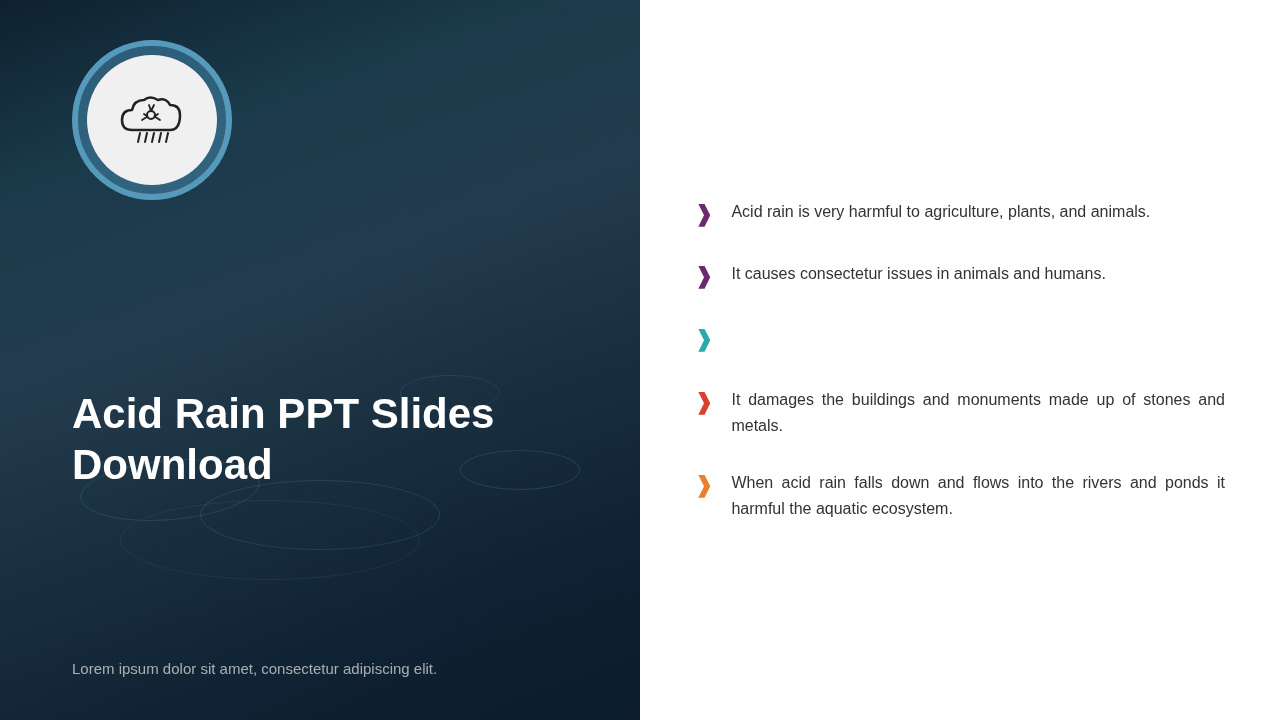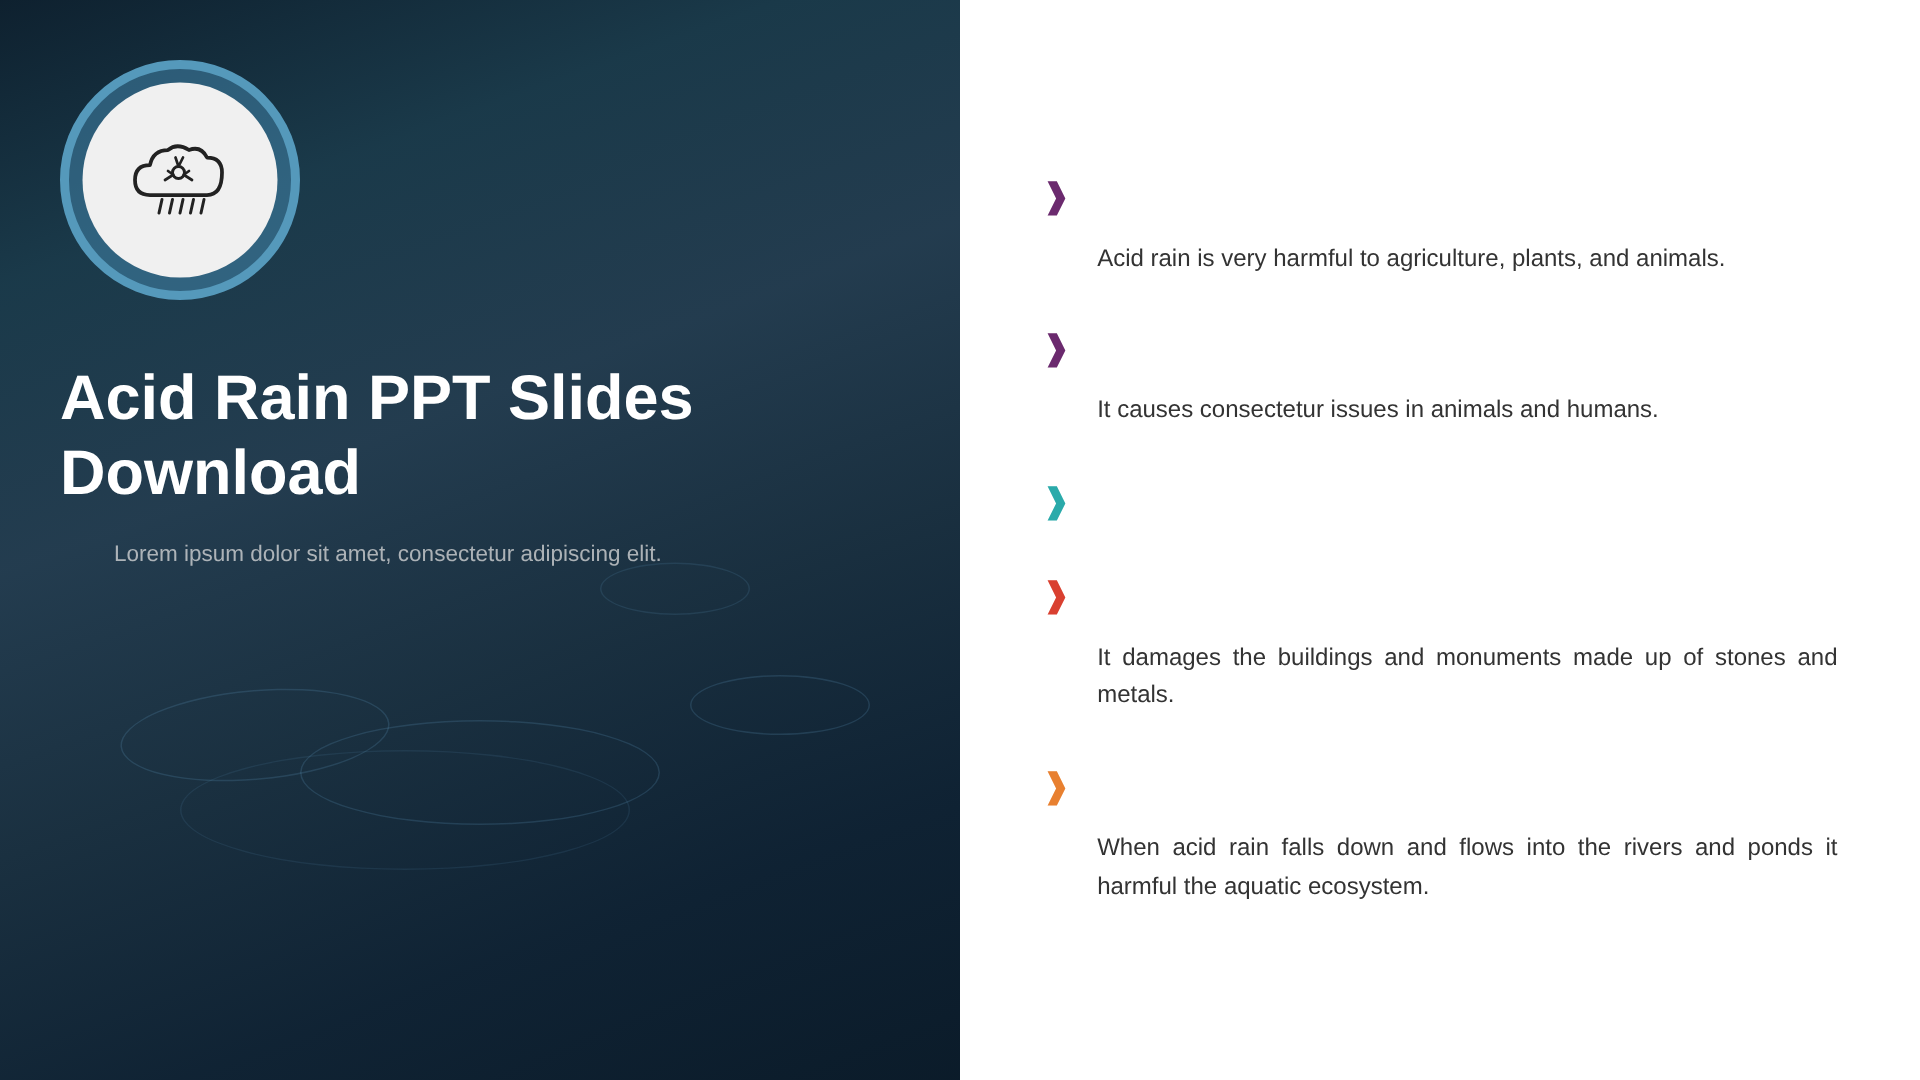--- a/index.html
+++ b/index.html
@@ -49,22 +49,22 @@
       border-radius: 50%;
       border: 1px solid rgba(100,160,200,0.2);
     }
 
     .left-content {
       position: relative;
       z-index: 2;
       height: 100%;
       display: flex;
       flex-direction: column;
-      justify-content: flex-start;
-      padding: 40px 40px;
+      justify-content: space-between;
+      padding: 40px 72px;
     }
 
     .icon-circle-outer {
       width: 160px;
       height: 160px;
       border-radius: 50%;
       background: rgba(70,140,180,0.5);
       border: 6px solid #5599bb;
       display: flex;
       align-items: center;
@@ -88,21 +88,20 @@
       font-weight: 600;
       line-height: 1.2;
       margin-bottom: 18px;
     }
 
     .slide-subtitle {
       color: rgba(220,220,220,0.75);
       font-size: 15px;
       font-weight: 300;
       line-height: 1.5;
-      margin-left: 36px;
     }
 
     
     .right-panel {
       width: 640px;
       height: 720px;
       background: #ffffff;
       display: flex;
       flex-direction: column;
       justify-content: center;
@@ -125,21 +124,20 @@
       line-height: 1.4;
       flex-shrink: 0;
       font-weight: 700;
     }
 
     .bullet-text {
       font-size: 16px;
       color: #333333;
       line-height: 1.6;
       text-align: justify;
-      margin-top: 44px;
     }
 
     .c1 { color: #6b2a6e; }
     .c2 { color: #6b2a6e; }
     .c3 { color: #2aaaaa; }
     .c4 { color: #d94030; }
     .c5 { color: #e88030; }
   </style>
 </head>
 <body>

